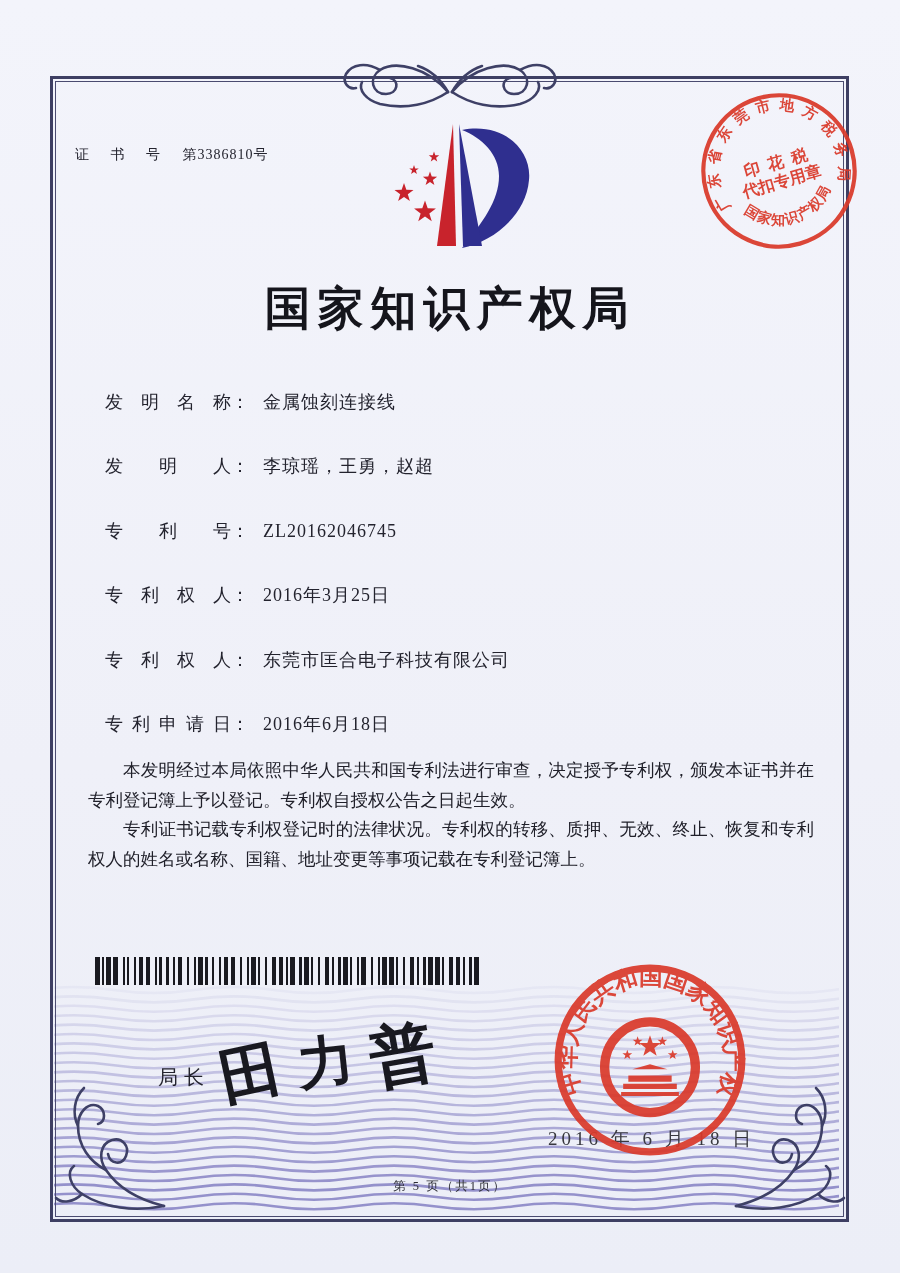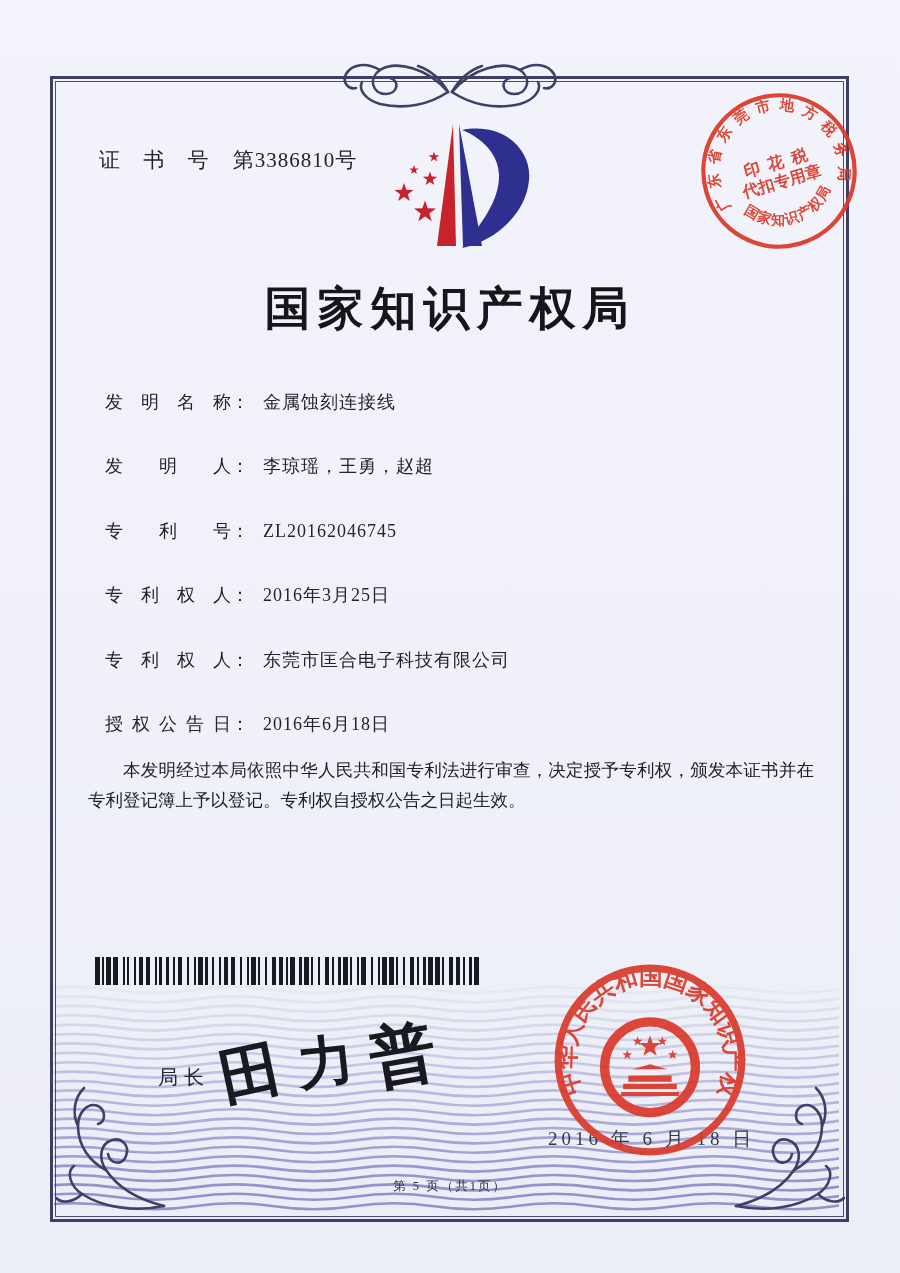--- a/index.html
+++ b/index.html
@@ -4,21 +4,21 @@
 <style>
   html,body{margin:0;padding:0;}
   body{width:900px;height:1273px;position:relative;background:#f1f2f9;
        font-family:"Liberation Serif","DejaVu Serif",serif;overflow:hidden;}
   .page{position:absolute;inset:0;background:linear-gradient(180deg,#f3f4fb 0%,#eff0f8 60%,#eceef7 100%);}
   
   .frame{position:absolute;left:50px;top:76px;width:793px;height:1140px;
          border:3px solid #3e3f63;z-index:2;}
   .frame::after{content:"";position:absolute;inset:2px;border:1px solid #4a4b70;}
   
-  .cert-no{position:absolute;left:75px;top:146px;font-size:21px;color:#23232e;z-index:4;margin-left:24px;}
+  .cert-no{position:absolute;left:75px;top:146px;font-size:14px;color:#23232e;z-index:4;}
   .cert-no .num{margin-left:10px;letter-spacing:1px;}
   .cert-no .lbl{letter-spacing:9px;}
   .logo{position:absolute;left:352px;top:116px;width:210px;height:150px;z-index:3;}
   .title{position:absolute;left:0;top:278px;width:100%;text-align:center;
          font-size:46px;font-weight:700;letter-spacing:7px;color:#15151c;z-index:4;}
   
   .field{position:absolute;left:105px;font-size:18px;color:#23232e;z-index:4;white-space:nowrap;}
   .flabel{display:inline-block;width:126px;text-align:justify;text-align-last:justify;}
   .fvalue{margin-left:14px;letter-spacing:1px;}
   
@@ -147,25 +147,26 @@
   <div class="field" style="top:519px">
     <span class="flabel">专利号</span><span>：</span><span class="fvalue">ZL20162046745</span>
   </div>
   <div class="field" style="top:583px">
     <span class="flabel">专利权人</span><span>：</span><span class="fvalue">2016年3月25日</span>
   </div>
   <div class="field" style="top:648px">
     <span class="flabel">专利权人</span><span>：</span><span class="fvalue">东莞市匡合电子科技有限公司</span>
   </div>
   <div class="field" style="top:712px">
-    <span class="flabel">授权公告日</span><span>：</span><span class="fvalue">2016年6月18日</span>
+    <span class="flabel">专利申请日</span><span>：</span><span class="fvalue">2016年6月18日</span>
   </div>
 
   <div class="body-text">
     <p>本发明经过本局依照中华人民共和国专利法进行审查，决定授予专利权，颁发本证书并在专利登记簿上予以登记。专利权自授权公告之日起生效。</p>
+    <p>专利证书记载专利权登记时的法律状况。专利权的转移、质押、无效、终止、恢复和专利权人的姓名或名称、国籍、地址变更等事项记载在专利登记簿上。</p>
   </div>
 
   <div class="barcode" id="barcode"><i style="width: 4.6px;"></i><s style="width: 2.3px;"></s><i style="width: 2.3px;"></i><s style="width: 2.3px;"></s><i style="width: 4.6px;"></i><s style="width: 2.3px;"></s><i style="width: 4.6px;"></i><s style="width: 4.6px;"></s><i style="width: 2.3px;"></i><s style="width: 2.3px;"></s><i style="width: 2.3px;"></i><s style="width: 4.6px;"></s><i style="width: 2.3px;"></i><s style="width: 2.3px;"></s><i style="width: 4.6px;"></i><s style="width: 2.3px;"></s><i style="width: 4.6px;"></i><s style="width: 4.6px;"></s><i style="width: 2.3px;"></i><s style="width: 2.3px;"></s><i style="width: 2.3px;"></i><s style="width: 4.6px;"></s><i style="width: 2.3px;"></i><s style="width: 4.6px;"></s><i style="width: 2.3px;"></i><s style="width: 2.3px;"></s><i style="width: 4.6px;"></i><s style="width: 4.6px;"></s><i style="width: 2.3px;"></i><s style="width: 4.6px;"></s><i style="width: 2.3px;"></i><s style="width: 2.3px;"></s><i style="width: 4.6px;"></i><s style="width: 2.3px;"></s><i style="width: 2.3px;"></i><s style="width: 4.6px;"></s><i style="width: 2.3px;"></i><s style="width: 4.6px;"></s><i style="width: 2.3px;"></i><s style="width: 2.3px;"></s><i style="width: 4.6px;"></i><s style="width: 2.3px;"></s><i style="width: 4.6px;"></i><s style="width: 4.6px;"></s><i style="width: 2.3px;"></i><s style="width: 4.6px;"></s><i style="width: 2.3px;"></i><s style="width: 2.3px;"></s><i style="width: 4.6px;"></i><s style="width: 2.3px;"></s><i style="width: 2.3px;"></i><s style="width: 4.6px;"></s><i style="width: 2.3px;"></i><s style="width: 4.6px;"></s><i style="width: 4.6px;"></i><s style="width: 2.3px;"></s><i style="width: 4.6px;"></i><s style="width: 2.3px;"></s><i style="width: 2.3px;"></i><s style="width: 2.3px;"></s><i style="width: 4.6px;"></i><s style="width: 4.6px;"></s><i style="width: 2.3px;"></i><s style="width: 2.3px;"></s><i style="width: 4.6px;"></i><s style="width: 2.3px;"></s><i style="width: 2.3px;"></i><s style="width: 4.6px;"></s><i style="width: 2.3px;"></i><s style="width: 4.6px;"></s><i style="width: 4.6px;"></i><s style="width: 2.3px;"></s><i style="width: 2.3px;"></i><s style="width: 4.6px;"></s><i style="width: 2.3px;"></i><s style="width: 2.3px;"></s><i style="width: 4.6px;"></i><s style="width: 2.3px;"></s><i style="width: 2.3px;"></i><s style="width: 4.6px;"></s><i style="width: 2.3px;"></i><s style="width: 2.3px;"></s><i style="width: 4.6px;"></i><s style="width: 4.6px;"></s><i style="width: 2.3px;"></i><s style="width: 4.6px;"></s><i style="width: 2.3px;"></i><s style="width: 2.3px;"></s><i style="width: 4.6px;"></i><s style="width: 2.3px;"></s><i style="width: 4.6px;"></i><s style="width: 2.3px;"></s><i style="width: 2.3px;"></i><s style="width: 4.6px;"></s><i style="width: 2.3px;"></i><s style="width: 4.6px;"></s><i style="width: 4.6px;"></i><s style="width: 2.3px;"></s><i style="width: 2.3px;"></i><s style="width: 4.6px;"></s><i style="width: 2.3px;"></i><s style="width: 2.3px;"></s><i style="width: 4.6px;"></i><s style="width: 2.3px;"></s><i style="width: 4.6px;"></i><s style="width: 2.3px;"></s><i style="width: 2.3px;"></i><s style="width: 4.6px;"></s><i style="width: 4.6px;"></i><s style="width: 2.3px;"></s><i style="width: 4.6px;"></i><s style="width: 2.3px;"></s><i style="width: 2.3px;"></i><s style="width: 4.6px;"></s><i style="width: 2.3px;"></i><s style="width: 2.3px;"></s><i style="width: 4.6px;"></i><s style="width: 2.3px;"></s></div>
 
   <div class="signer">局长</div>
   <div class="sign">
     <span>田</span>
     <span>力</span>
     <span>普</span>
   </div>

